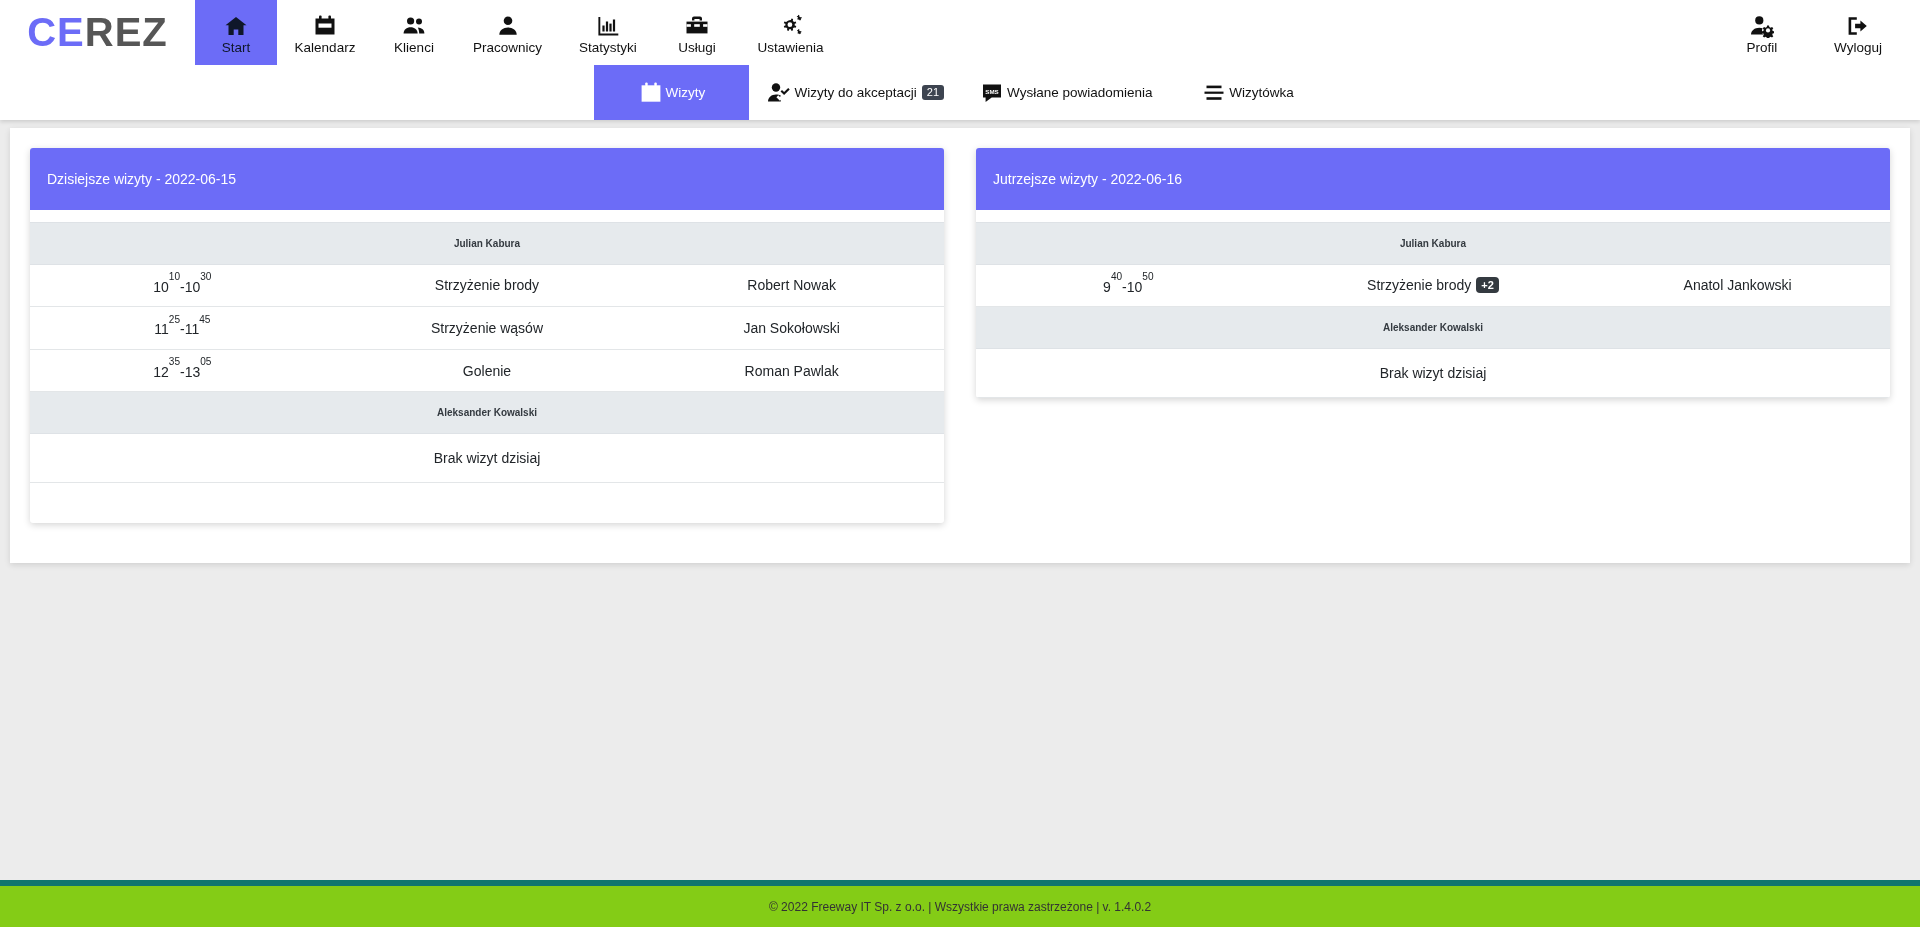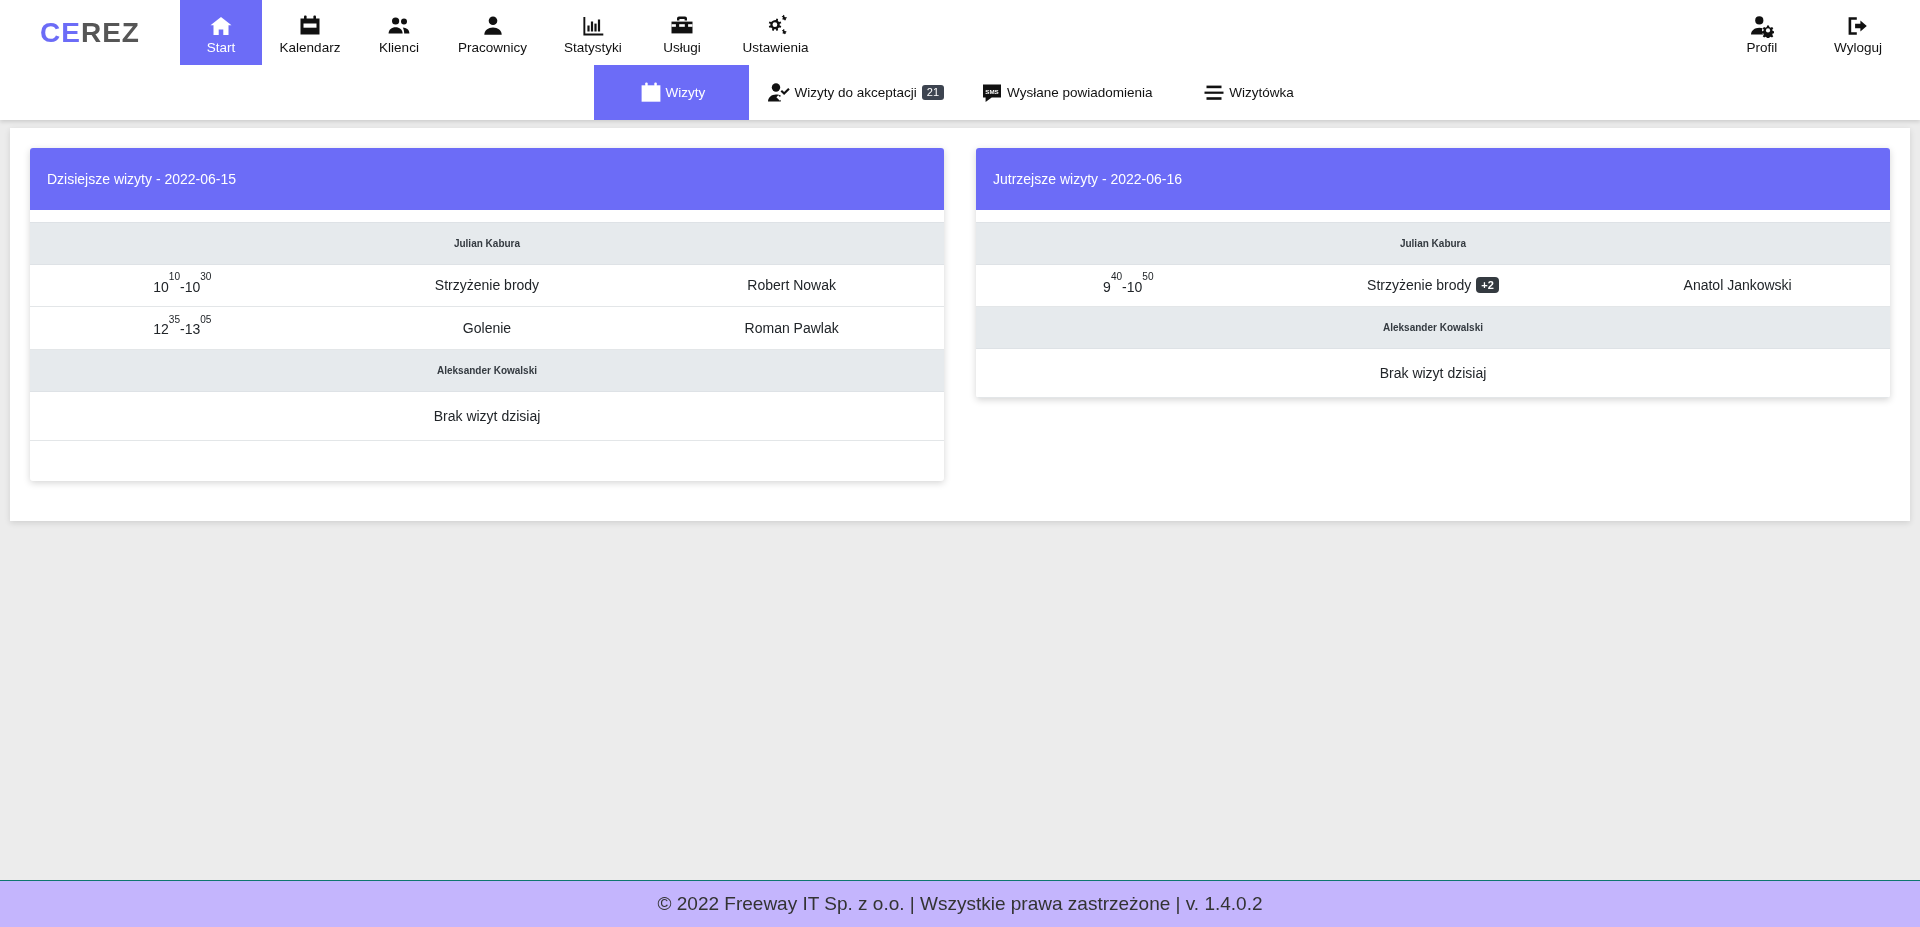--- a/index.html
+++ b/index.html
@@ -16,23 +16,23 @@
   
   .topbar {
     height: 65px;
     background: #ffffff;
     display: flex;
     align-items: stretch;
     position: relative;
     z-index: 5;
   }
   .logo {
-    width: 180px;
+    width: 195px;
     display: flex; align-items: center; justify-content: center;
-    font-size: 28px;
+    font-size: 40px;
     font-weight: 700;
     letter-spacing: 1px;
     font-family: "Liberation Sans", sans-serif;
     user-select: none;
   }
   .logo .part-a { color: #6c6cf7; }
   .logo .part-b { color: #565656; }
 
   .navitems { display: flex; align-items: stretch; }
   .navitem {
@@ -41,21 +41,21 @@
     align-items: center; justify-content: center;
     gap: 2px;
     color: #111;
     text-decoration: none;
     font-size: 13.5px;
     cursor: pointer;
     padding-top: 2px;
   }
   .navitem.wide { width: 96px; }
   .navitem.wider { width: 105px; }
-  .navitem.active { background: #6c6cf7; color: #ffffff; }
+  .navitem.active { background: #6c6cf7; color: #0f172a; }
   .navitem .ico { height: 26px; display: flex; align-items: flex-end; }
   .navitem .ico svg { display: block; }
   .navitem .lbl { line-height: 16px; white-space: nowrap; }
 
   .nav-spacer { flex: 1; }
   .navright { display: flex; align-items: stretch; padding-right: 14px; }
 
   
   .subbar-wrap {
     height: 55px;
@@ -173,24 +173,24 @@
     margin-left: 5px;
     line-height: 12px;
     vertical-align: 1px;
   }
 
   
   .footer {
     position: absolute;
     left: 0; right: 0; bottom: 0;
     height: 47px;
-    background: #c4b5fd;
-    border-top: 1px solid #0f766e;
+    background: #84cc16;
+    border-top: 6px solid #0f766e;
     display: flex; align-items: center; justify-content: center;
-    font-size: 19px;
+    font-size: 12px;
     color: #333;
   }
 </style>
 </head>
 <body>
 
 <div class="topbar">
   <div class="logo">
     <span class="part-a">CE</span>
       <span class="part-b">REZ</span>
@@ -364,20 +364,25 @@
                   <tr class="spacer-row">
                     <td colspan="3"></td>
                   </tr>
                   <tr class="group-row">
                     <td colspan="3">Julian Kabura</td>
                   </tr>
                   <tr class="data-row">
                     <td class="c-time timecell">10<sup>10</sup>-10<sup>30</sup></td>
                     <td class="c-serv"><span>Strzyżenie brody</span></td>
                     <td class="c-client">Robert Nowak</td>
+                  </tr>
+                  <tr class="data-row">
+                    <td class="c-time timecell">11<sup>25</sup>-11<sup>45</sup></td>
+                    <td class="c-serv"><span>Strzyżenie wąsów</span></td>
+                    <td class="c-client">Jan Sokołowski</td>
                   </tr>
                   <tr class="data-row">
                     <td class="c-time timecell">12<sup>35</sup>-13<sup>05</sup></td>
                     <td class="c-serv"><span>Golenie</span></td>
                     <td class="c-client">Roman Pawlak</td>
                   </tr>
                   <tr class="group-row">
                     <td colspan="3">Aleksander Kowalski</td>
                   </tr>
                   <tr class="empty-row">

